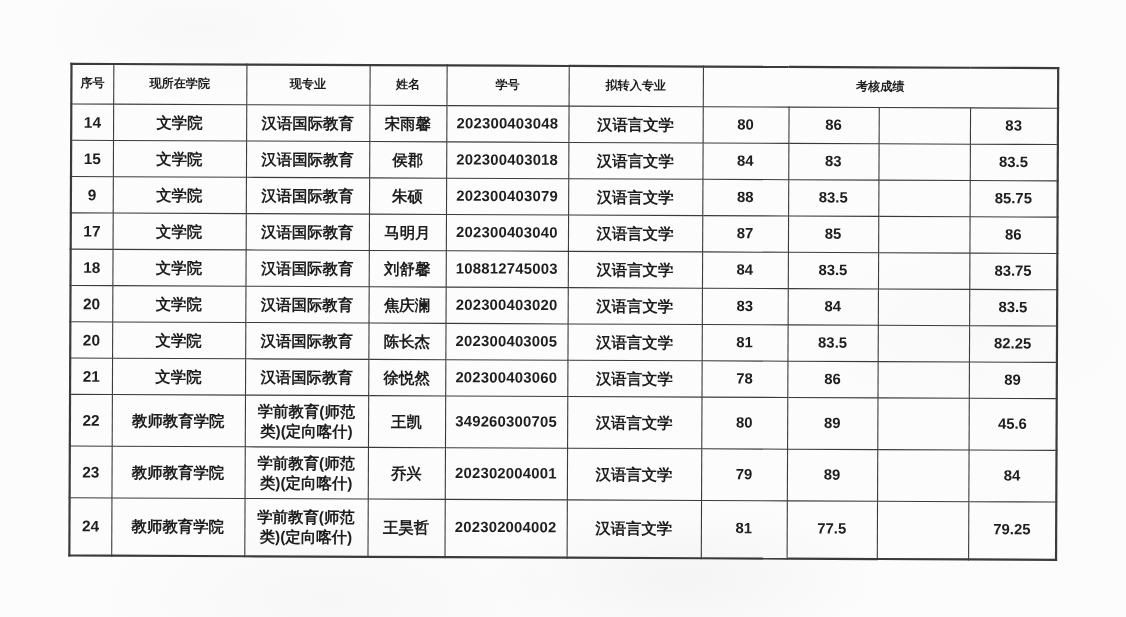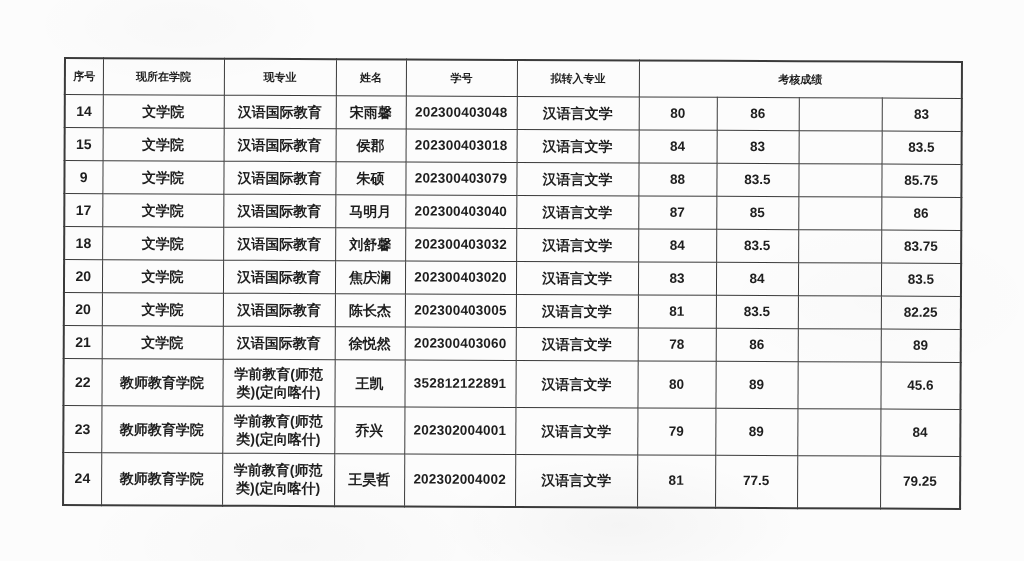--- a/index.html
+++ b/index.html
@@ -126,21 +126,21 @@
           <td class="c-score_1">87</td>
           <td class="c-score_2">85</td>
           <td class="c-score_3"></td>
           <td class="c-score_avg">86</td>
         </tr>
         <tr class="single">
           <td class="c-no">18</td>
           <td class="c-college">文学院</td>
           <td class="c-major">汉语国际教育</td>
           <td class="c-name">刘舒馨</td>
-          <td class="c-student_id">202300403032</td>
+          <td class="c-student_id">108812745003</td>
           <td class="c-target_major">汉语言文学</td>
           <td class="c-score_1">84</td>
           <td class="c-score_2">83.5</td>
           <td class="c-score_3"></td>
           <td class="c-score_avg">83.75</td>
         </tr>
         <tr class="single">
           <td class="c-no">20</td>
           <td class="c-college">文学院</td>
           <td class="c-major">汉语国际教育</td>
@@ -174,21 +174,21 @@
           <td class="c-score_1">78</td>
           <td class="c-score_2">86</td>
           <td class="c-score_3"></td>
           <td class="c-score_avg">89</td>
         </tr>
         <tr class="double">
           <td class="c-no">22</td>
           <td class="c-college">教师教育学院</td>
           <td class="c-major">学前教育(师范类)(定向喀什)</td>
           <td class="c-name">王凯</td>
-          <td class="c-student_id">352812122891</td>
+          <td class="c-student_id">349260300705</td>
           <td class="c-target_major">汉语言文学</td>
           <td class="c-score_1">80</td>
           <td class="c-score_2">89</td>
           <td class="c-score_3"></td>
           <td class="c-score_avg">45.6</td>
         </tr>
         <tr class="double">
           <td class="c-no">23</td>
           <td class="c-college">教师教育学院</td>
           <td class="c-major">学前教育(师范类)(定向喀什)</td>

